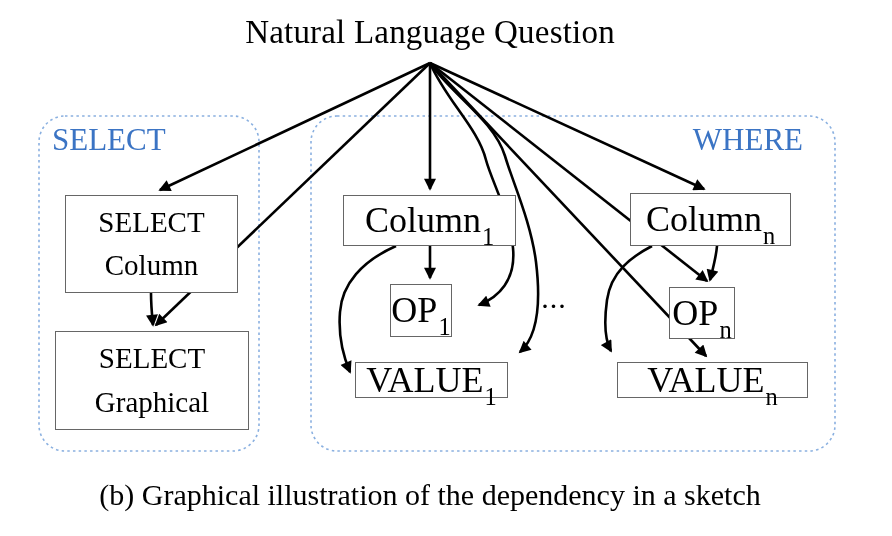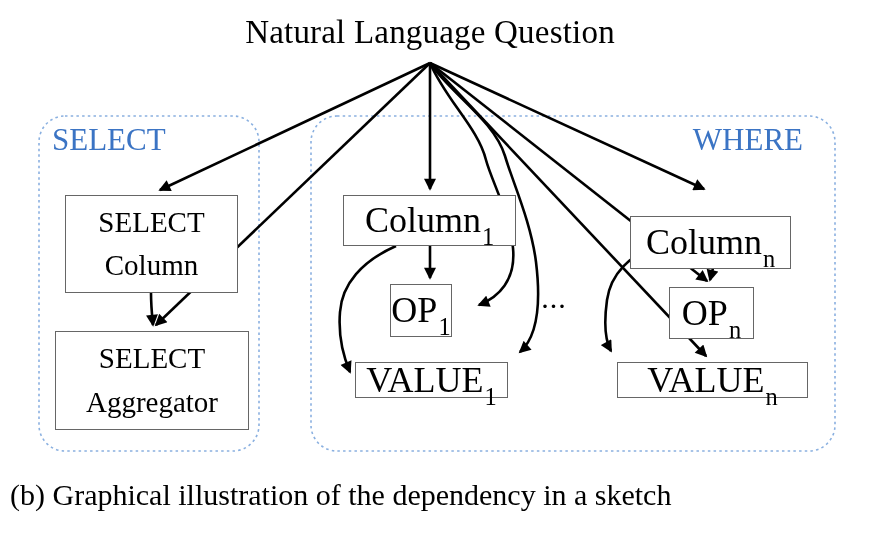--- a/index.html
+++ b/index.html
@@ -6,21 +6,21 @@
   #stage{
     position:relative;width:892px;height:536px;background:#fff;overflow:hidden;
     font-family:"Liberation Serif","DejaVu Serif",serif;color:#000;
   }
   .abs{position:absolute;}
   #diagram-title{
     top:14px;left:0;width:860px;text-align:center;
     font-size:33px;letter-spacing:0.2px;z-index:4;
   }
   #figure-caption{
-    top:478px;left:10px;width:840px;text-align:left;
+    top:478px;left:10px;width:840px;text-align:center;
     font-size:30px;z-index:4;
   }
   .group-label{
     font-size:31px;color:var(--label-blue,#3b74c4);z-index:4;
   }
   #select-group-label{left:52px;top:122px;}
   #where-group-label{right:89px;top:122px;}
   #arrow-layer{left:0;top:0;z-index:2;}
   .group-rect{
     fill:none;stroke:var(--group-border-blue,#8ab0e0);
@@ -38,22 +38,22 @@
   }
   .node.twoline{font-size:29px;line-height:1.5;}
   .node sub{
     font-size:0.68em;line-height:0;position:relative;bottom:-0.18em;margin-left:1px;
   }
   #node-select-column{left:65px;top:195px;width:173px;height:98px;}
   #node-select-aggregator{left:55px;top:331px;width:194px;height:99px;}
   #node-where-column-1{left:343px;top:195px;width:173px;height:51px;}
   #node-op-1{left:390px;top:284px;width:62px;height:53px;}
   #node-value-1{left:355px;top:362px;width:153px;height:36px;}
-  #node-where-column-n{left:630px;top:193px;width:161px;height:53px;margin-top:23px;}
-  #node-op-n{left:669px;top:287px;width:85px;height:52px;}
+  #node-where-column-n{left:630px;top:193px;width:161px;height:53px;}
+  #node-op-n{left:669px;top:287px;width:66px;height:52px;}
   #node-value-n{left:617px;top:362px;width:191px;height:36px;}
   #ellipsis{
     left:532px;top:281px;width:44px;text-align:center;
     font-size:30px;letter-spacing:1px;z-index:2;
   }
 </style>
 </head>
 <body>
 
 <div id="stage">
@@ -90,21 +90,21 @@
     <path class="arrow" d="M652,246 C631,257 611,272 607,300 C603,329 606,342 611,351" marker-end="url(#arrowhead)"></path>
   </svg>
 
   <div id="node-select-column" class="abs node twoline">
     <div>SELECT</div>
     <div>Column</div>
   </div>
 
   <div id="node-select-aggregator" class="abs node twoline">
     <div>SELECT</div>
-    <div>Aggregator</div>
+    <div>Graphical</div>
   </div>
 
   <div id="node-where-column-1" class="abs node">
     <div><span>Column</span><sub>1</sub></div>
   </div>
 
   <div id="node-op-1" class="abs node">
     <div><span>OP</span><sub>1</sub></div>
   </div>
 

